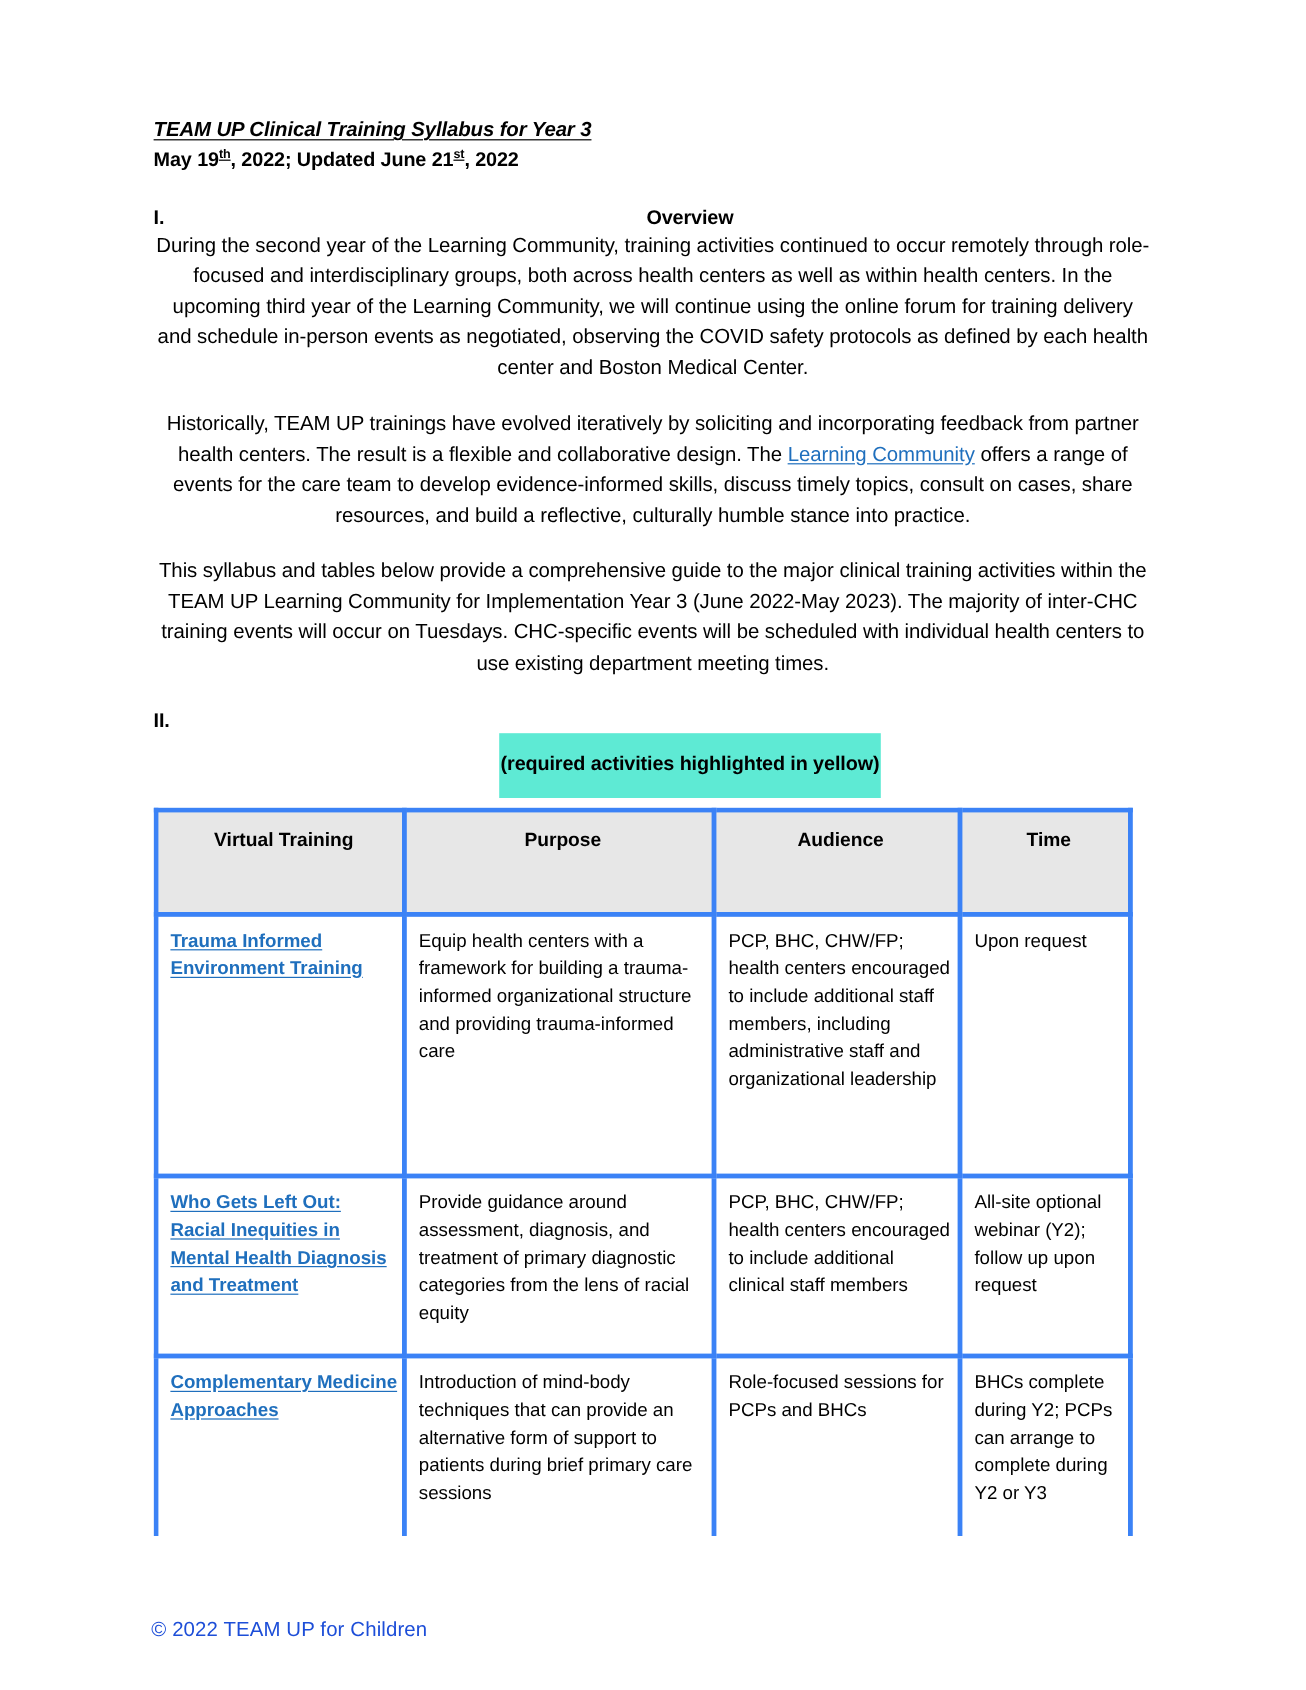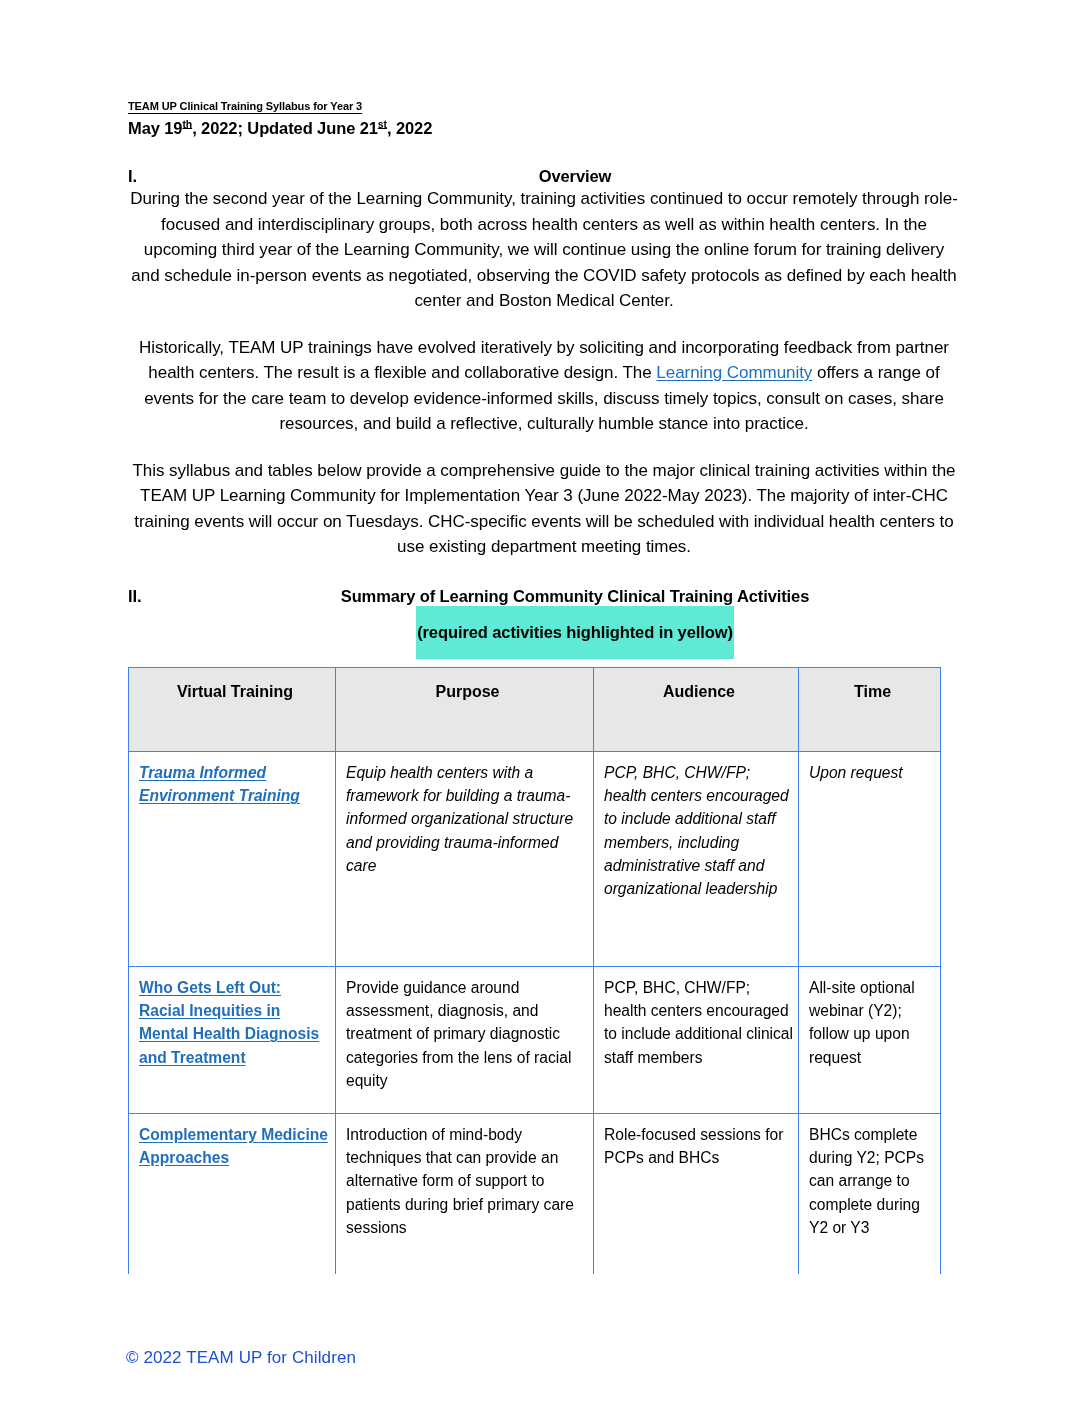--- a/index.html
+++ b/index.html
@@ -25,27 +25,28 @@
 
   .content {
     position: absolute;
     left: 128px;
     top: 96px;
     width: 832px;
   }
 
   
   .doc-title {
-    font-size: 11px;
+    font-size: 17px;
     font-weight: bold;
     letter-spacing: -0.1px;
     text-decoration: underline;
     text-underline-offset: 2.5px;
     line-height: 1.42;
     display: inline-block;
+    font-style: italic;
   }
   .doc-subtitle {
     font-size: 16.5px;
     font-weight: bold;
     letter-spacing: -0.1px;
     line-height: 1.42;
     margin-top: 2px;
   }
   .doc-subtitle sup {
     font-size: 10.5px;
@@ -102,21 +103,21 @@
     margin-top: 8px;
   }
   table.summary {
     border-collapse: collapse;
     width: 812px;
     table-layout: fixed;
     font-size: 15.6px;
   }
   table.summary th,
   table.summary td {
-    border: 1px solid #3b82f6;
+    border: 4px solid #3b82f6;
     vertical-align: top;
     padding: 9px 4px 9px 10px;
     line-height: 1.48;
   }
   table.summary thead th {
     background: #E7E7E7;
     text-align: center;
     font-weight: bold;
     font-size: 16px;
     height: 62px;
@@ -131,21 +132,21 @@
   td.cell-link a,
   td.cell-link span.link {
     color: #1F6FBD;
     font-weight: bold;
     text-decoration: underline;
     text-underline-offset: 2px;
     cursor: pointer;
   }
 
   
-  tr.r1 td { height: 196px; font-style: italic; }
+  tr.r1 td { height: 196px; }
   tr.r2 td { height: 128px; }
   tr.r3 td { height: 153px; }
 
   
   .footer {
     position: absolute;
     left: 126px;
     top: 1348px;
     font-family: "Liberation Sans", sans-serif;
     font-size: 17px;
@@ -176,21 +177,21 @@
 
     <p class="body first-para">During the second year of the Learning Community, training activities continued to occur remotely through role-focused and interdisciplinary groups, both across health centers as well as within health centers. In the upcoming third year of the Learning Community, we will continue using the online forum for training delivery and schedule in-person events as negotiated, observing the COVID safety protocols as defined by each health center and Boston Medical Center.</p>
 
     <p class="body"><span>Historically, TEAM UP trainings have evolved iteratively by soliciting and incorporating feedback from partner health centers. The result is a flexible and collaborative design. The </span><a class="inline-link" href="#">Learning Community</a><span> offers a range of events for the care team to develop evidence-informed skills, discuss timely topics, consult on cases, share resources, and build a reflective, culturally humble stance into practice.</span></p>
 
     <p class="body">This syllabus and tables below provide a comprehensive guide to the major clinical training activities within the TEAM UP Learning Community for Implementation Year 3 (June 2022-May 2023). The majority of inter-CHC training events will occur on Tuesdays. CHC-specific events will be scheduled with individual health centers to use existing department meeting times.</p>
 
     <div class="section-heading">
       <span class="section-num">II.</span>
       <span class="section-title-wrap">
-        <span>Summary of Learning Community Clinical Training Activities</span><br>
+        <br>
         <span class="section-sub-hl">(required activities highlighted in yellow)</span>
       </span>
     </div>
 
     <div class="tbl-wrap table-clip" style="height:607px;">
       <table class="summary">
         <colgroup>
           <col class="c1">
             <col class="c2">
             <col class="c3">

